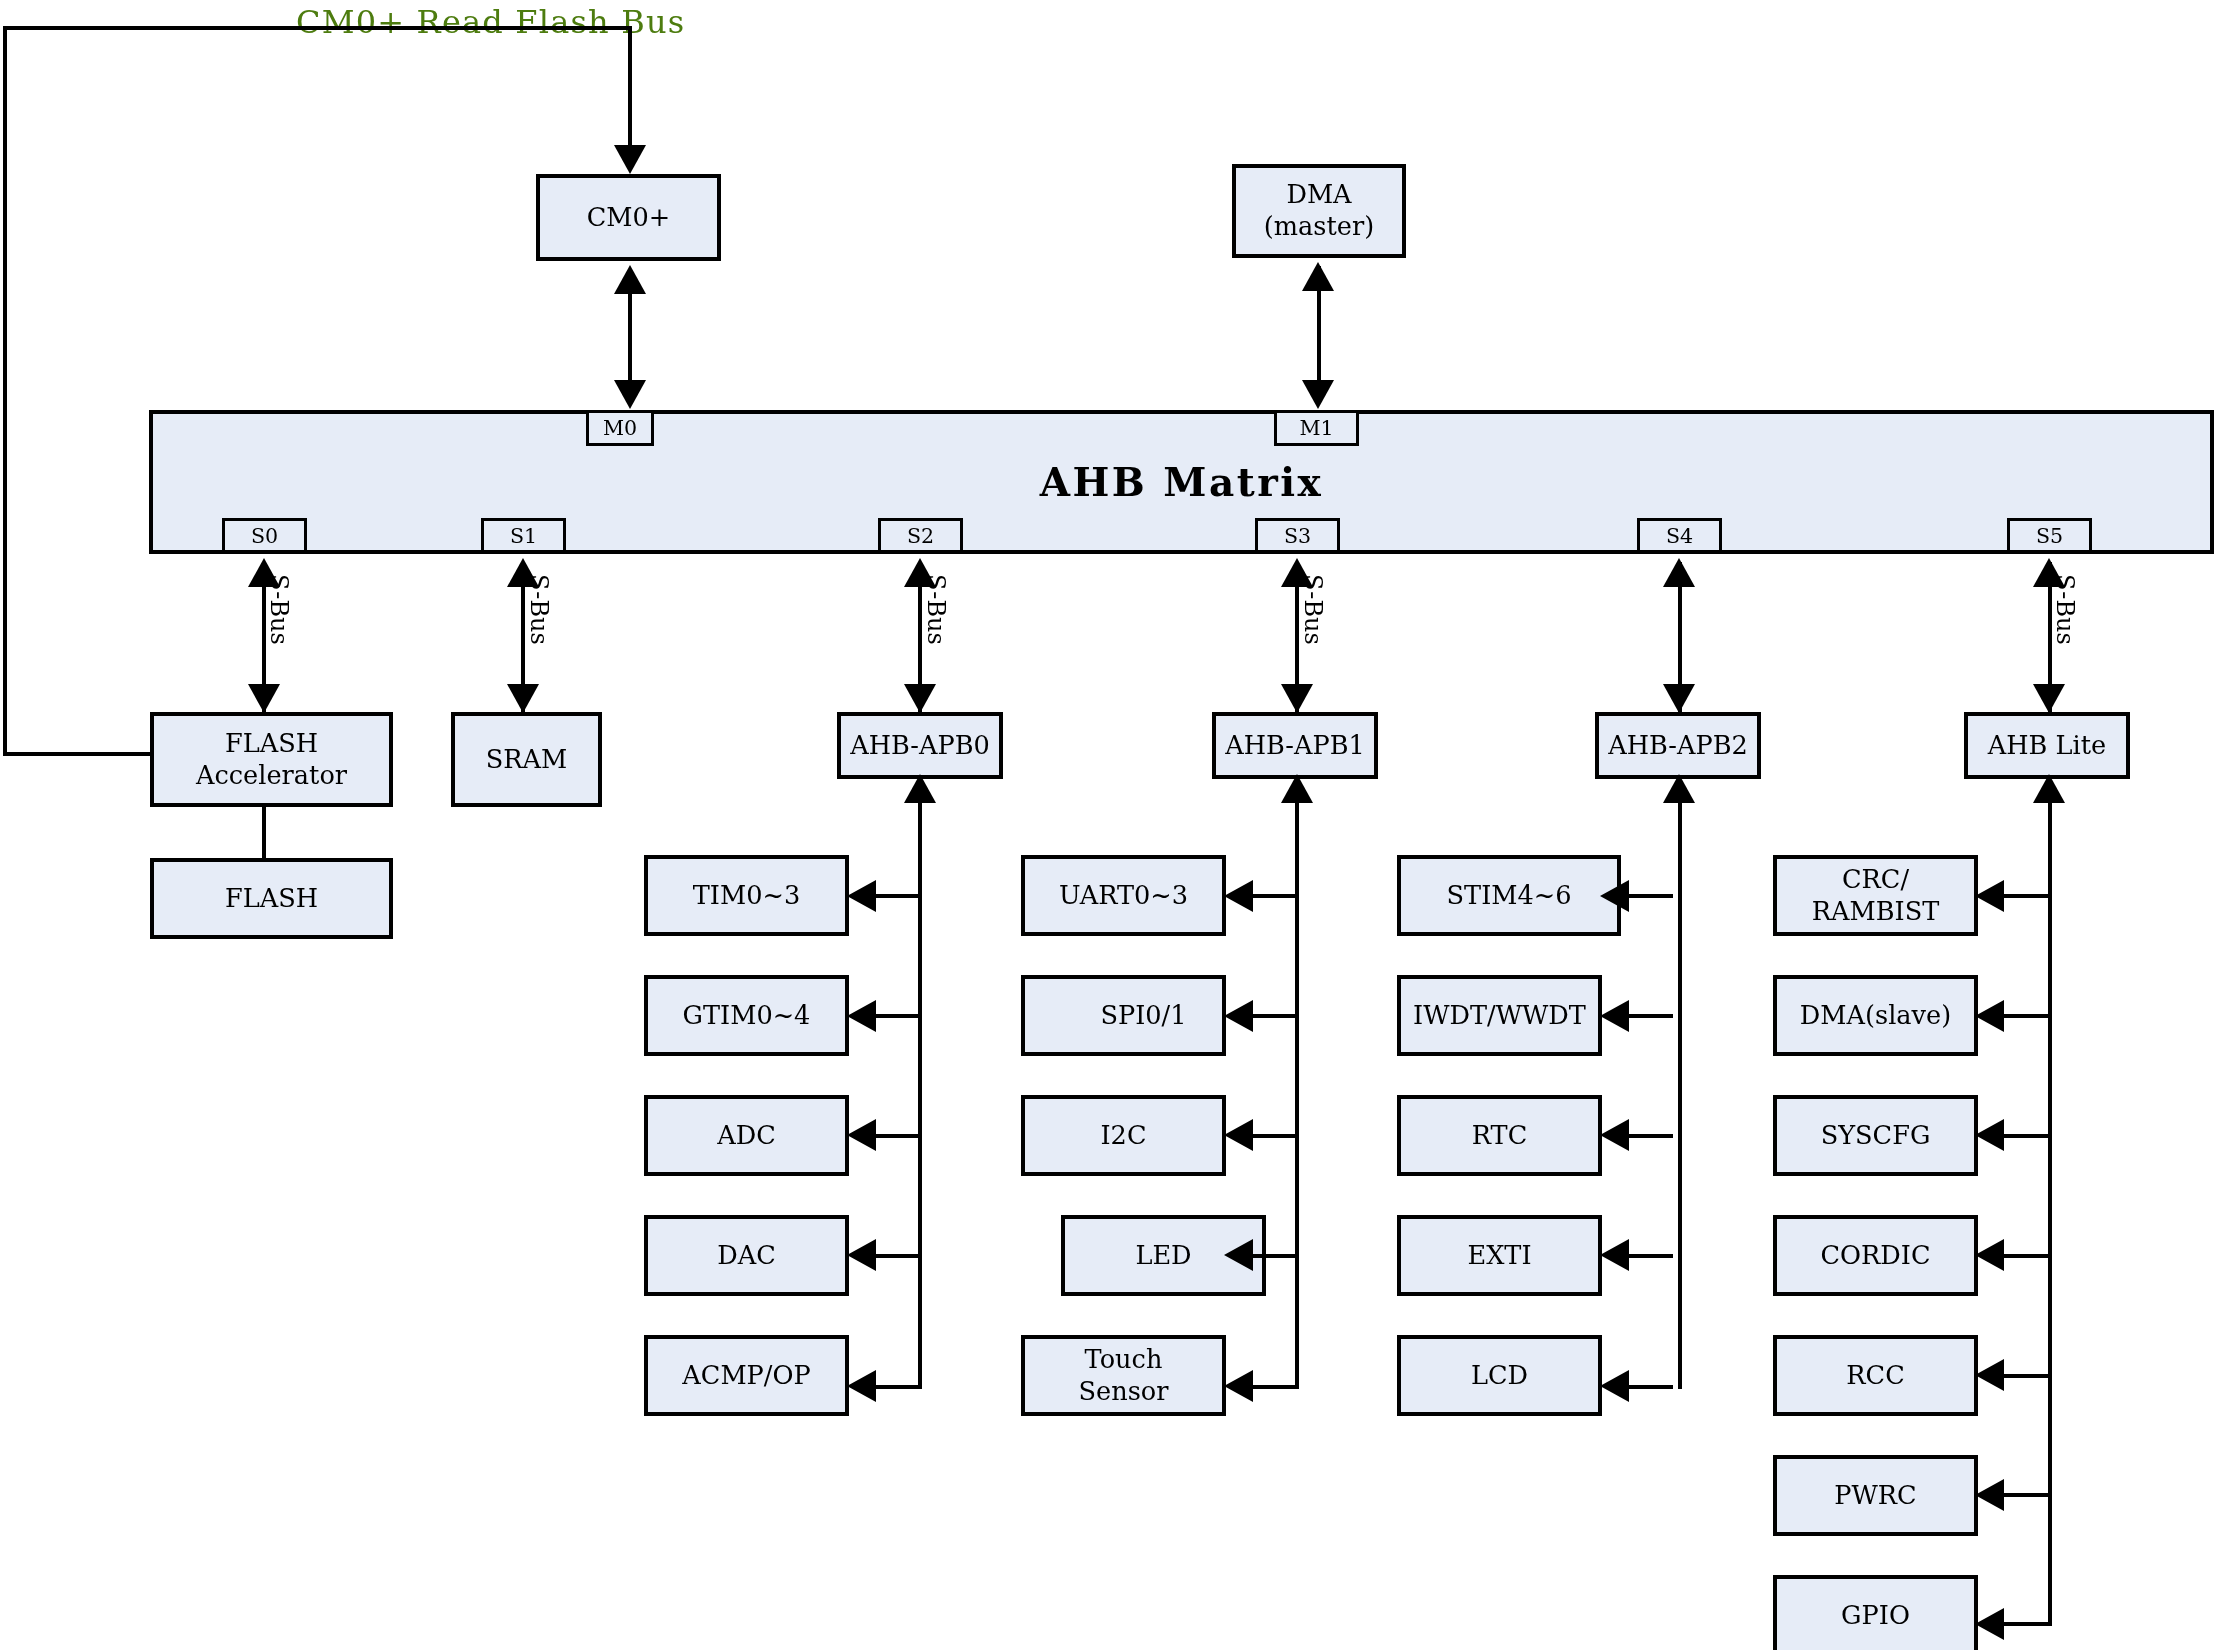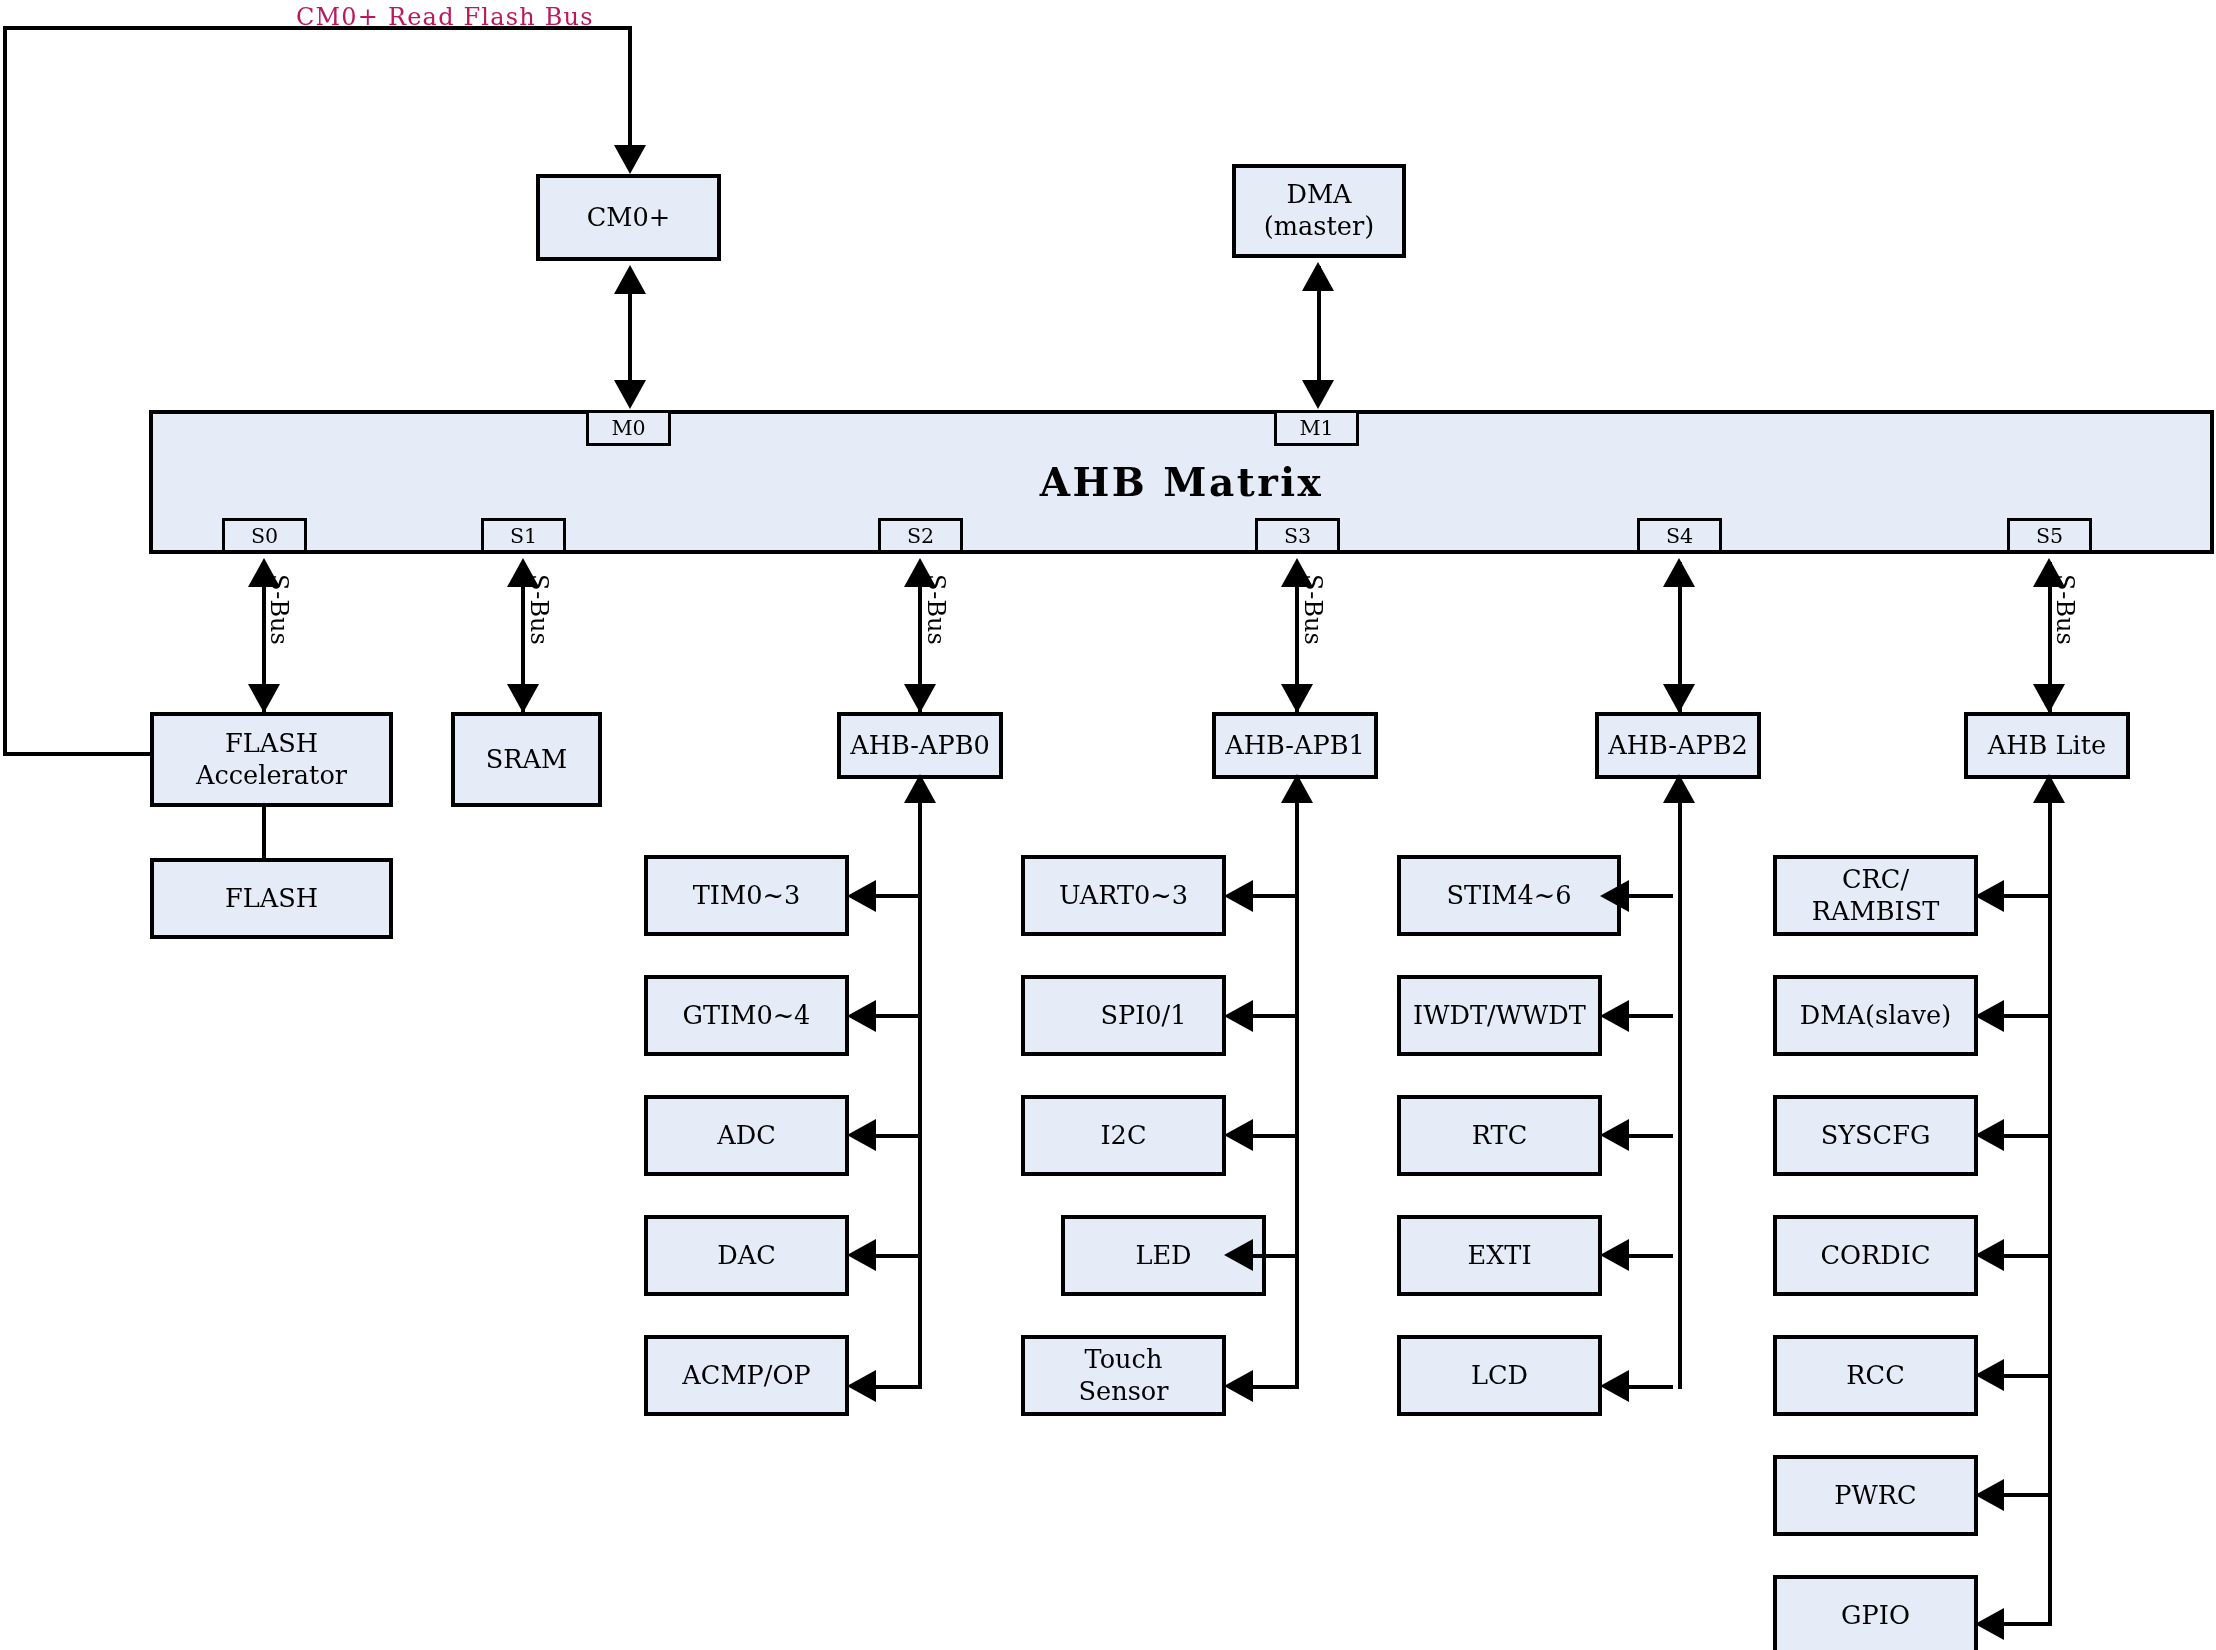--- a/index.html
+++ b/index.html
@@ -54,23 +54,23 @@
     position:absolute;
     font-size:24px;
     font-family:"DejaVu Serif", serif;
     color:#000;
     transform:rotate(90deg);
     transform-origin:left top;
     white-space:nowrap;
   }
   .toplabel{
     position:absolute;
-    font-size:24px;
-    font-family:"DejaVu Serif", serif;
-    color:#be185d;
+    font-size:32px;
+    font-family:"DejaVu Serif", serif;
+    color:#4d7c0f;
     white-space:nowrap;
     letter-spacing:1.2px;
   }
 </style>
 </head>
 <body>
 
 <div id="canvas">
 
   <div class="toplabel" style="left:296px;top:2.5px;">CM0+ Read Flash Bus</div>
@@ -91,21 +91,21 @@
   <div class="ar ar-down" style="left:614px;top:380px;"></div>
 
   <div class="box core" style="left:1232px;top:164px;width:174px;height:94px;">DMA
 (master)</div>
   <div class="ln lnv" style="left:1317px;top:266px;height:129px;"></div>
   <div class="ar ar-up" style="left:1302px;top:262px;"></div>
   <div class="ar ar-down" style="left:1302px;top:380px;"></div>
 
   <div class="box matrix" style="left:149px;top:410px;width:2065px;height:144px;font-weight:bold;">AHB Matrix</div>
 
-  <div class="port" style="left:586px;top:410px;width:85px;height:36px;">M0</div>
+  <div class="port" style="left:586px;top:410px;width:68px;height:36px;">M0</div>
   <div class="port" style="left:1274px;top:410px;width:85px;height:36px;">M1</div>
 
   <div class="port" style="left:222px;top:518px;width:85px;height:35px;">S0</div>
   <div class="port" style="left:481px;top:518px;width:85px;height:35px;">S1</div>
   <div class="port" style="left:878px;top:518px;width:85px;height:35px;">S2</div>
   <div class="port" style="left:1255px;top:518px;width:85px;height:35px;">S3</div>
   <div class="port" style="left:1637px;top:518px;width:85px;height:35px;">S4</div>
   <div class="port" style="left:2007px;top:518px;width:85px;height:35px;">S5</div>
 
   <div class="ln lnv" style="left:262px;top:562px;height:150px;"></div>

